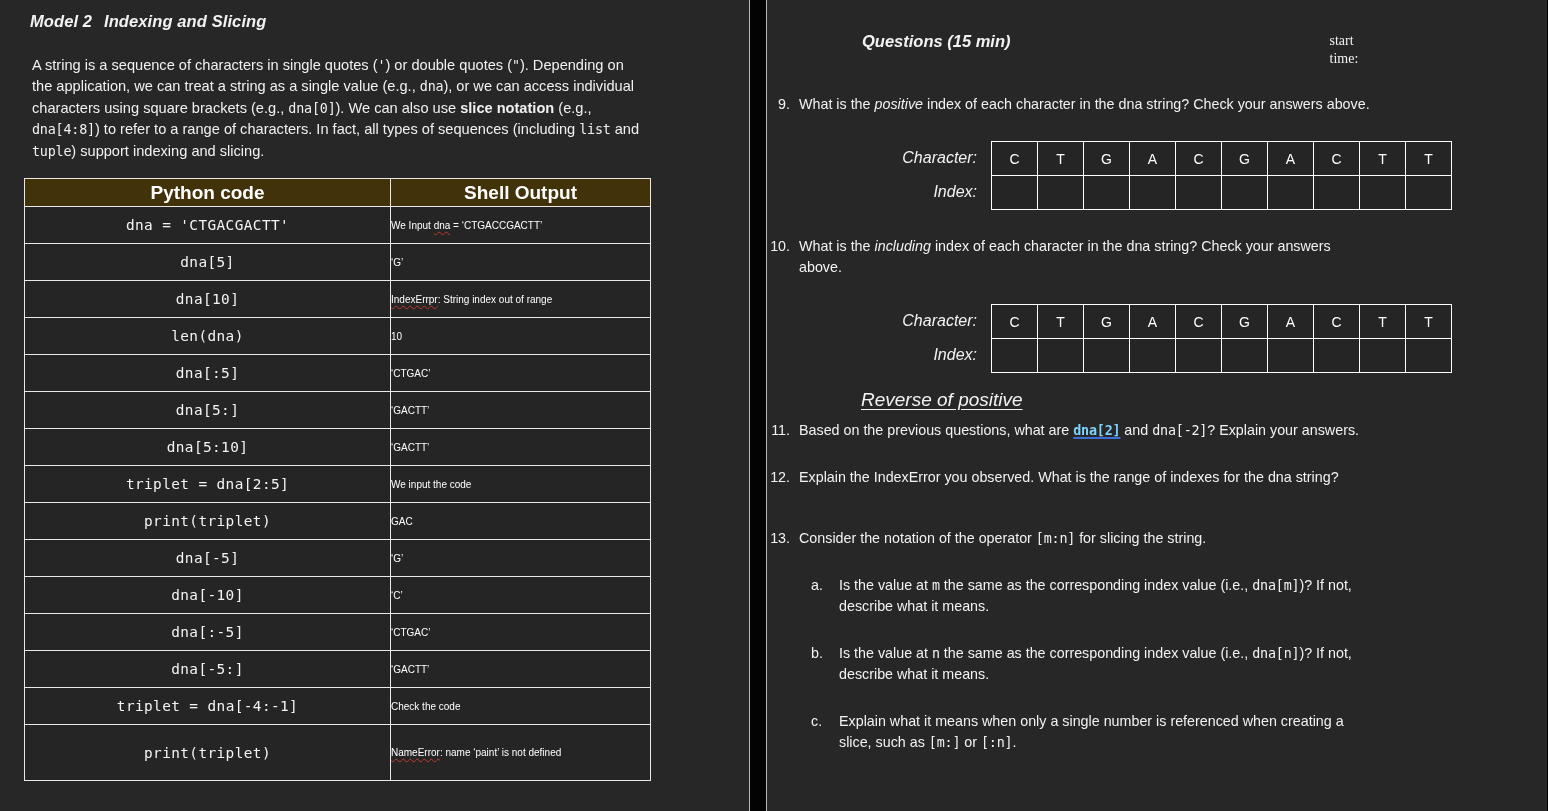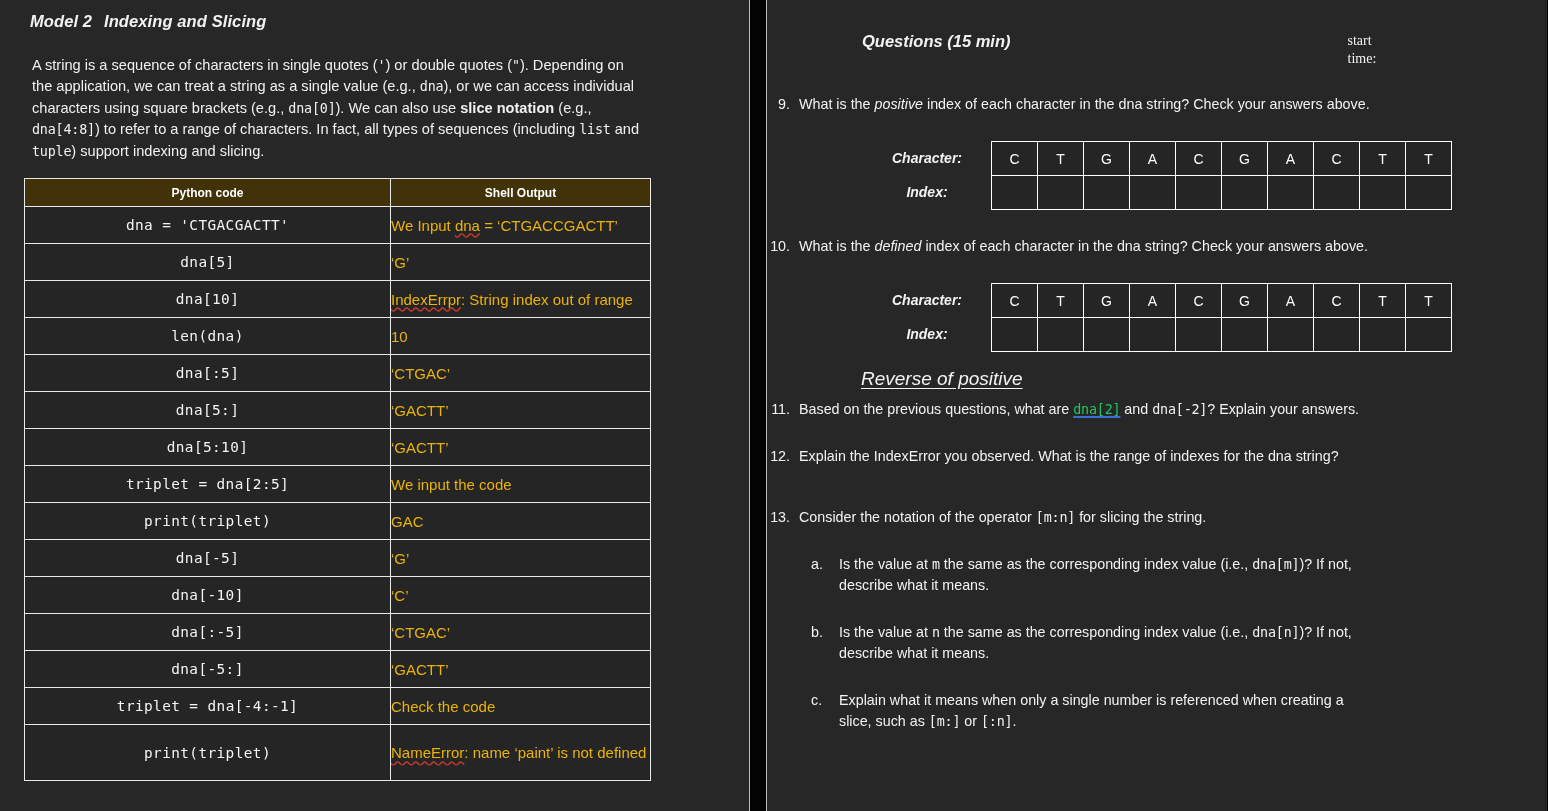--- a/index.html
+++ b/index.html
@@ -75,57 +75,56 @@
   }
   table.code-table th,
   table.code-table td {
     border: 1px solid #e9e9e9;
     background: #252525;
     padding: 0;
   }
   table.code-table th {
     background: #41320a;
     height: 28px;
-    font-size: 12px;
+    font-size: 19px;
     font-weight: bold;
     color: #ffffff;
     text-align: center;
   }
   table.code-table col.c1 { width: 366px; }
   table.code-table col.c2 { width: 260px; }
   td.code-cell {
     height: 37px;
     text-align: center;
     vertical-align: middle;
     font-family: "DejaVu Sans Mono", "Liberation Mono", monospace;
     font-size: 14.4px;
     color: #f4f4f4;
     letter-spacing: .4px;
   }
   td.out-cell {
     height: 37px;
     vertical-align: middle;
     padding: 0 6px 0 8px;
-    font-size: 15px;
+    font-size: 10px;
     line-height: 19px;
-    color: #eab308;
+    color: #ffffff;
   }
   td.out-cell.tall { height: 56px; }
   .sp-red {
     text-decoration: underline wavy #c0392b;
     text-decoration-skip-ink: none;
     text-underline-offset: 2px;
   }
 
   
   .q-header {
     display: flex;
     align-items: flex-start;
     padding: 32px 0 0 0;
-    gap: 18px;
   }
   .q-title {
     margin-left: 95px;
     font-weight: bold;
     font-style: italic;
     font-size: 16.5px;
   }
   .start-time {
     margin-left: 319px;
     font-size: 14px;
@@ -168,25 +167,24 @@
 
   .char-block {
     display: flex;
     align-items: flex-start;
     margin: 26px 0 0 0;
     padding-left: 110px;
   }
   .char-labels {
     width: 114px;
     flex: 0 0 114px;
-    text-align: center;
+    text-align: right;
     padding-right: 14px;
     font-style: italic;
-    font-size: 14px;
-    font-weight: bold;
+    font-size: 16px;
   }
   .char-labels div { height: 34px; line-height: 34px; }
   table.char-table {
     border-collapse: collapse;
     table-layout: fixed;
   }
   table.char-table td {
     width: 46px;
     height: 34px;
     border: 1px solid #ffffff;
@@ -200,25 +198,26 @@
 
   .rev-label {
     margin: 16px 0 0 94px;
     font-style: italic;
     font-size: 19px;
     text-decoration: underline;
     text-underline-offset: 3px;
     display: inline-block;
   }
   .lnk {
-    color: #22c55e;
+    color: #7dd3fc;
     text-decoration: underline;
     text-decoration-color: #3b6fd4;
     text-decoration-thickness: 2px;
     text-underline-offset: 2px;
+    font-weight: bold;
   }
   .it { font-style: italic; }
   .spacer-13 { height: 14px; }
 </style>
 </head>
 <body>
 
 <div class="viewer">
 
   <div class="page page-left">
@@ -353,21 +352,21 @@
                 <td class="empty"></td>
                 <td class="empty"></td>
                 <td class="empty"></td>
               </tr>
             </tbody>
         </table>
       </li>
 
       <li class="q-item">
         <span class="q-num">10.</span>
-        <span class="q-body"><span>What is the </span><span class="it">defined</span><span> index of each character in the dna string? Check your answers above.</span></span>
+        <span class="q-body"><span>What is the </span><span class="it">including</span><span> index of each character in the dna string? Check your answers above.</span></span>
       </li>
 
       <li class="char-block">
         <div class="char-labels">
           <div>Character:</div>
           <div>Index:</div>
         </div>
         <table class="char-table">
           <tbody id="char-rows-2">
               <tr>

